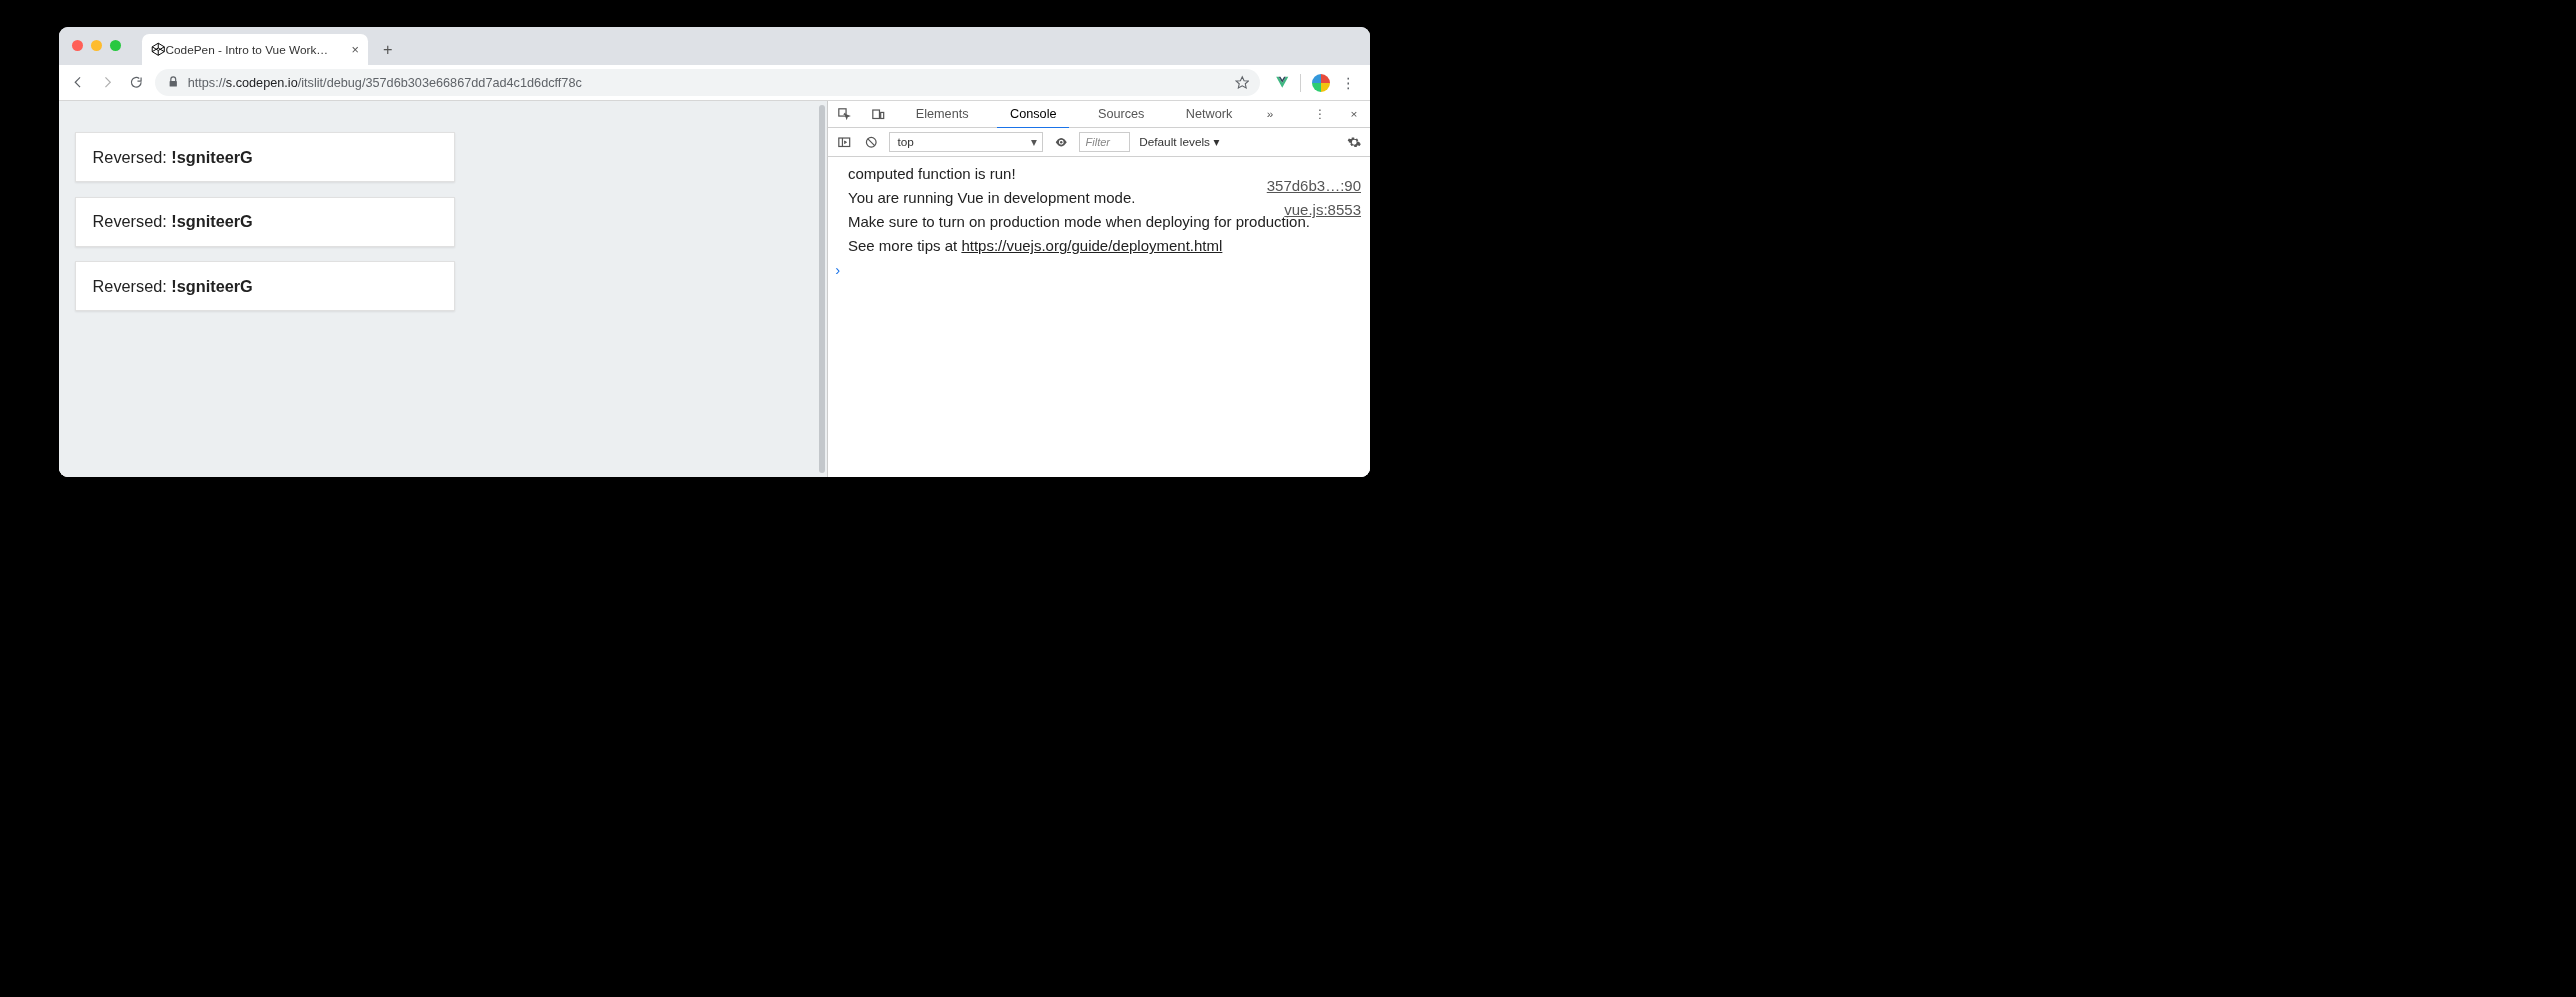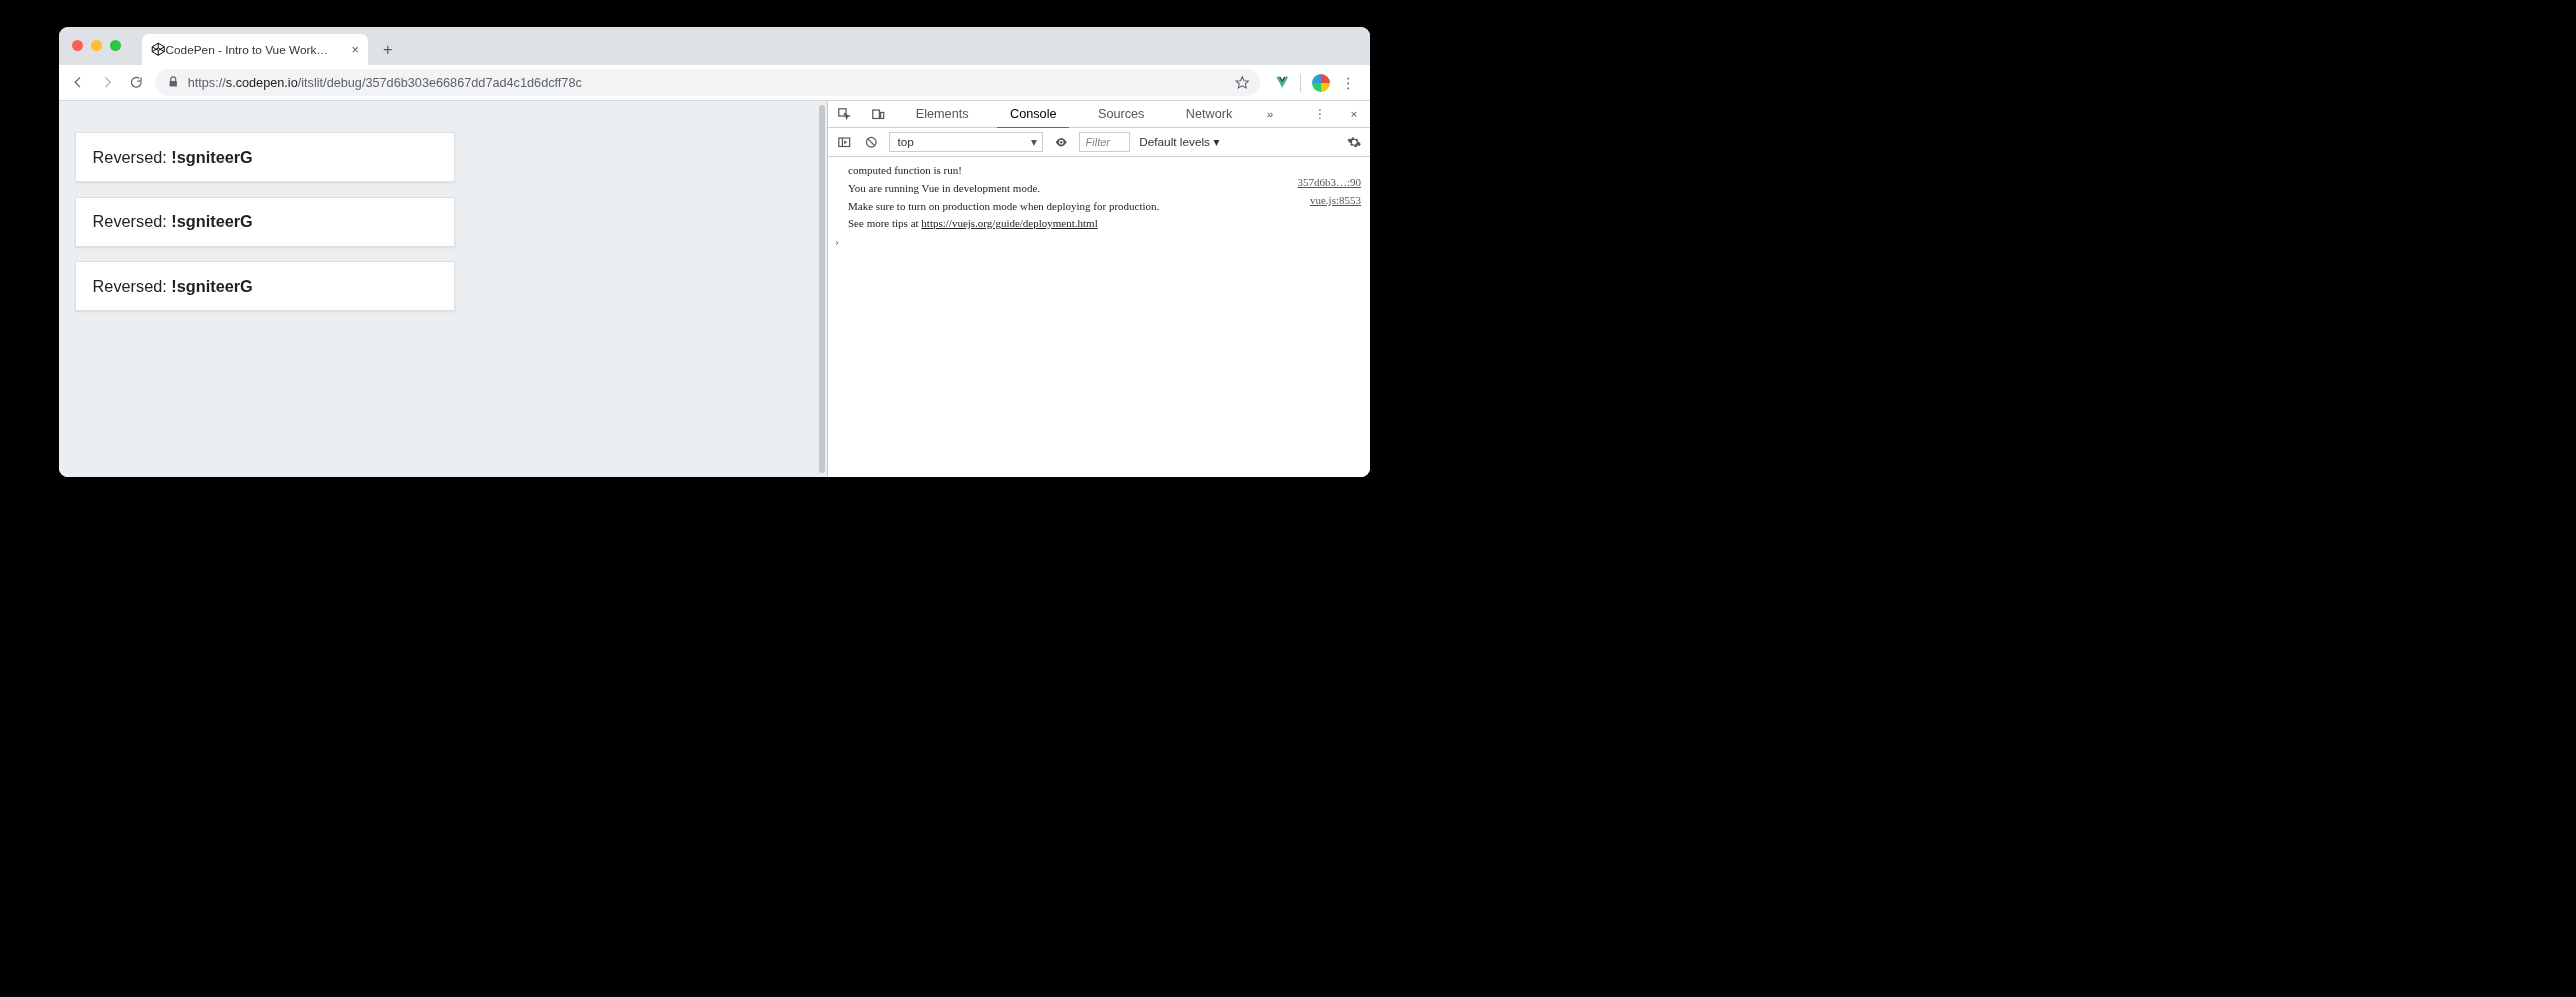--- a/index.html
+++ b/index.html
@@ -206,22 +206,22 @@
     display:flex; align-items:center;
     font-style:italic;
   }
   .dt-levels {
     display:flex; align-items:center; gap:3.6px;
     font-size:11.8px; color:#333;
   }
   .dt-console {
     flex:1;
     padding:5.4px 9px 5.4px 20px;
-    font-family: Liberation Serif, serif;
-    font-size:11px;
+    font-family: Liberation Sans, sans-serif;
+    font-size:15px;
     line-height:1.6;
     color:#222;
   }
   .log-row { position:relative; padding-right:90px; }
   .log-src {
     position:absolute; right:0; top:12px;
     text-decoration:underline;
     color:#555;
   }
   .log-link { text-decoration:underline; color:#222; }

